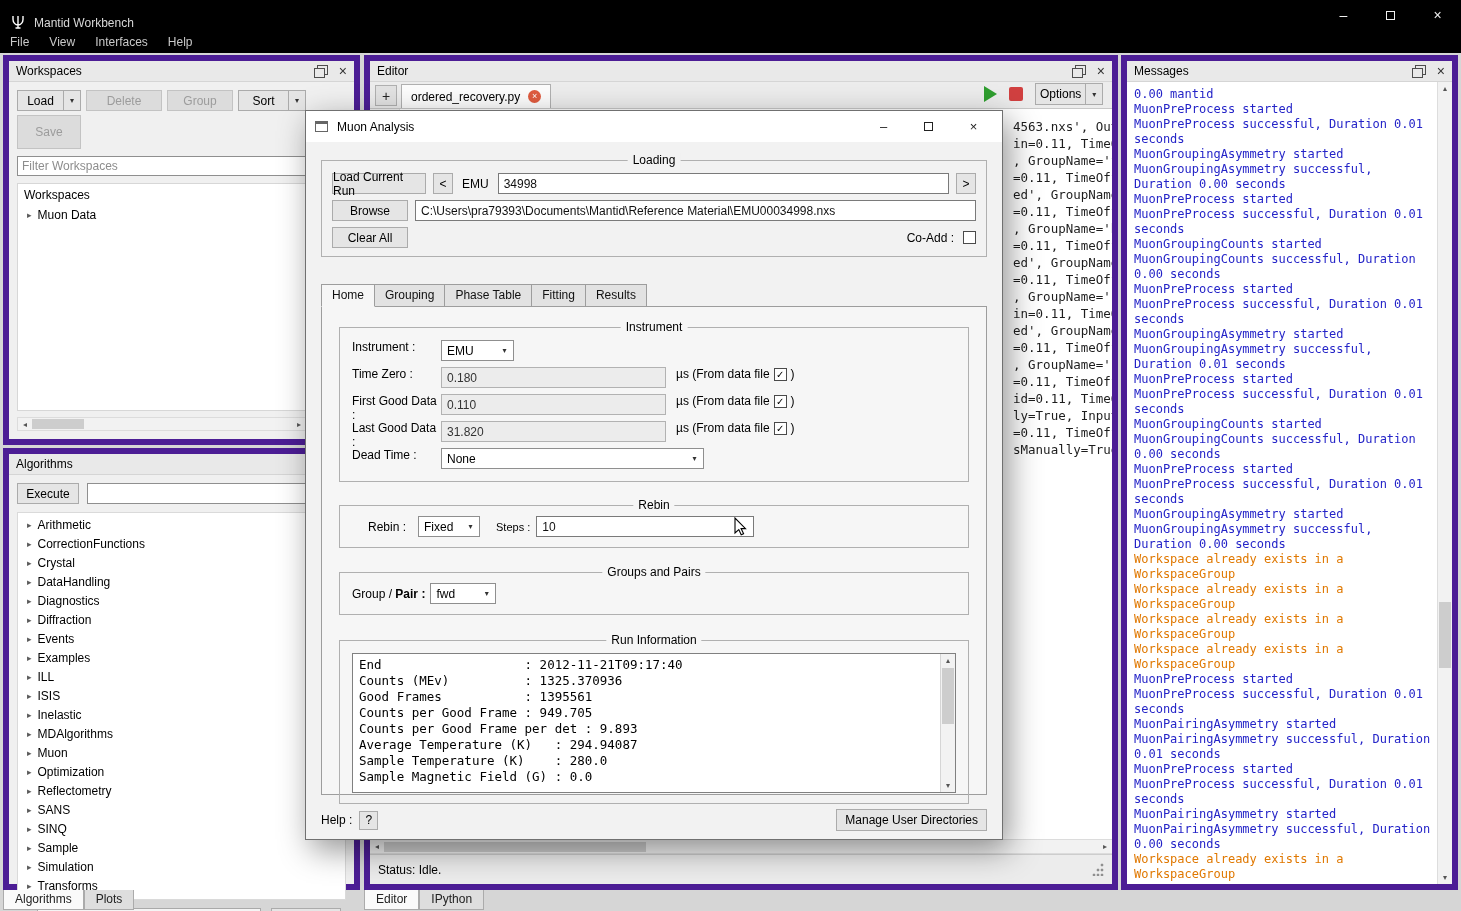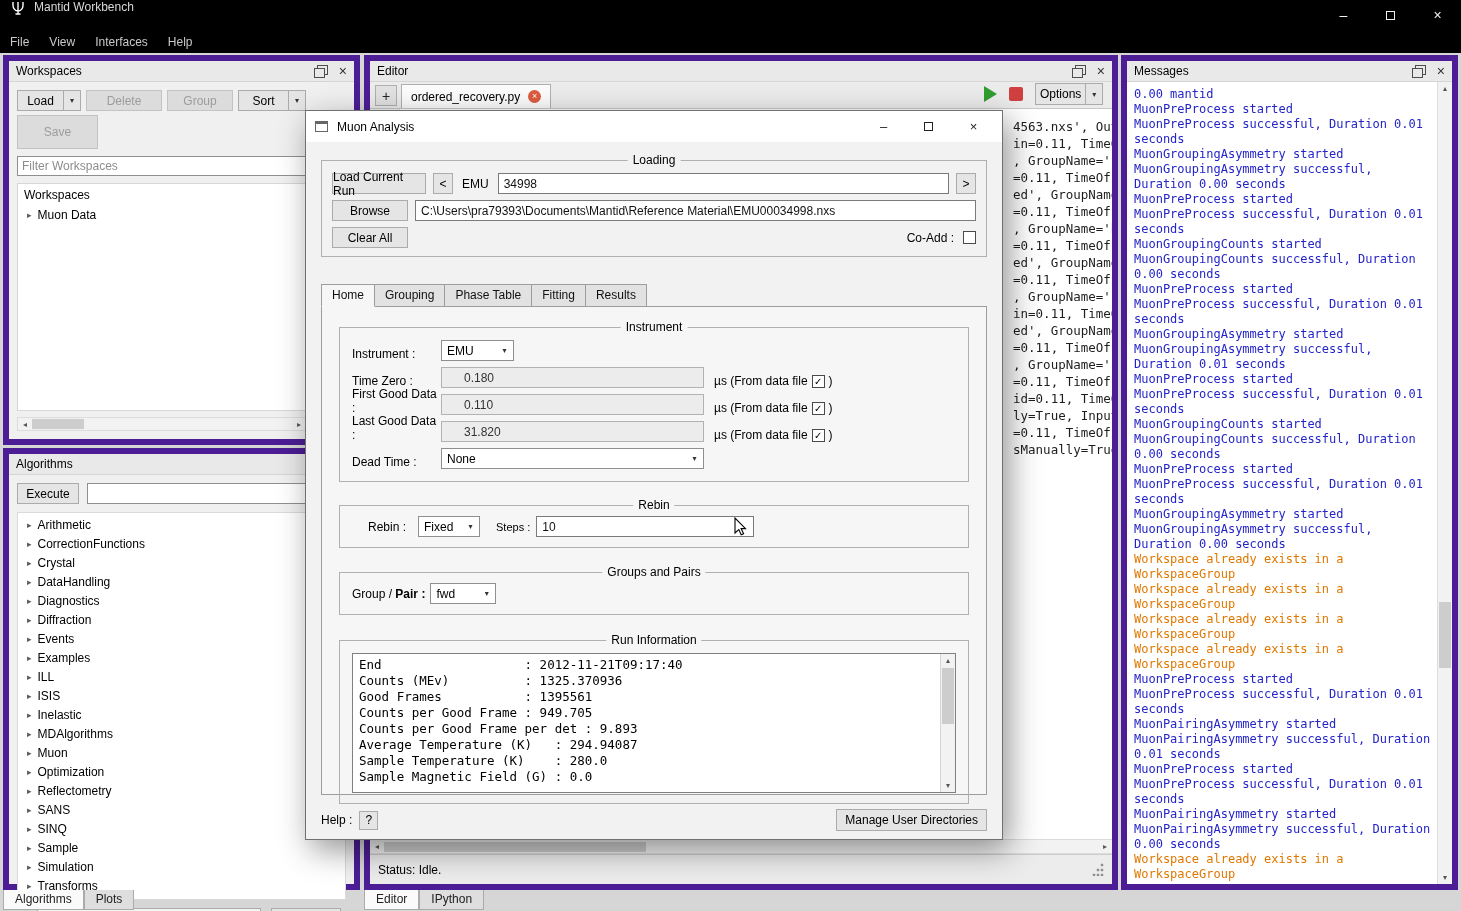--- a/index.html
+++ b/index.html
@@ -1,19 +1,19 @@
 <!DOCTYPE html>
 <html><head>
 <meta charset="utf-8">
 <style>
 *{margin:0;padding:0;box-sizing:border-box}
 html,body{width:1461px;height:911px;overflow:hidden;font-family:"Liberation Sans",sans-serif;font-size:12px;background:#d6d6d6;position:relative;color:#000}
 
 
-#titlebar{position:absolute;left:0;top:0;width:100%;height:30px;background:#000;display:flex;align-items:flex-start;z-index:5}
+#titlebar{position:absolute;left:0;top:0;width:100%;height:30px;background:#000;display:flex;align-items:flex-end;z-index:5}
 #logo{margin-left:10px;display:flex}
 #app-title{margin-left:8px;color:#d8d8d8;font-size:12px}
 #win-controls{margin-left:auto;display:flex;height:100%}
 .wbtn{width:47px;height:100%;display:flex;align-items:center;justify-content:center;color:#f0f0f0;font-size:14px}
 .maxbox{width:9px;height:9px;border:1px solid #f0f0f0}
 #menubar{position:absolute;left:0;top:30px;width:100%;height:23px;background:#000;display:flex;align-items:center;z-index:5}
 .menu-item{padding:0 10px;height:100%;display:flex;align-items:center;color:#c9c9c9;font-size:12px}
 
 
 .dock{position:absolute;background:#f0f0f0;border:6px solid #4c1d95;display:flex;flex-direction:column}
@@ -49,21 +49,21 @@
 .sb-thumb{height:10px;background:#cdcdcd;flex:0 0 auto}
 
 
 #ws-content{flex:1;padding:8px;width:306px;display:flex;flex-direction:column}
 #ws-btnrow{display:flex;gap:5px}
 #ws-btnrow .btn{padding:0}
 #btn-load{width:64px}
 #btn-delete{width:76px}
 #btn-group{width:66px}
 #btn-sort{width:68px}
-#btn-save{width:81px;margin-top:4px;padding:16px}
+#btn-save{width:64px;margin-top:4px;padding:16px}
 #filter-input{margin-top:7px;width:100%}
 #ws-tree{margin-top:7px;background:#fff;border:1px solid #d7d7d7;flex:1;overflow:hidden}
 .tree-header{padding:4px 6px;font-size:12px}
 #ws-hscroll{margin-top:6px}
 #ws-hscroll .sb-thumb{width:52px}
 
 
 #algo-content{flex:1;padding:8px;display:flex;flex-direction:column}
 #algo-exec-row{display:flex;gap:8px}
 #execute-btn{width:62px;padding:0}
@@ -141,25 +141,25 @@
 #path-input{flex:1}
 #clearall-btn{width:76px;padding:0}
 #coadd-label{margin-left:auto;font-size:12px;margin-right:2px}
 .dlg-tabs{display:flex;margin-top:27px;position:relative;z-index:2}
 .dlg-tab{padding:3px 10px 4px;font-size:12px;background:#e2e2e2;border:1px solid #9d9d9d;border-left:none;color:#111;margin-bottom:-1px}
 .dlg-tab:first-child{border-left:1px solid #9d9d9d}
 .dlg-tab.selected{background:#f6f6f6;border-bottom:1px solid #f6f6f6}
 #tab-pane{border:1px solid #9d9d9d;background:#f6f6f6;height:489px;padding:20px 17px 0;flex:0 0 auto}
 #tab-pane .gb-title{background:#f6f6f6}
 #instrument-group{padding:12px 12px 6px}
-.form-row{display:flex;align-items:flex-end;margin-bottom:6px;height:21px}
+.form-row{display:flex;align-items:flex-start;margin-bottom:6px;height:21px}
 .form-label{width:89px;font-size:12px;flex:0 0 auto}
 .combo.instrument{width:73px}
 .combo.deadtime{width:263px}
-.dis-input{width:263px;border:1px solid #b2b2b2;background:#ececec;height:21px;font-size:12px;padding:0 22px;color:#333;font-family:"Liberation Sans",sans-serif}
+.dis-input{width:225px;border:1px solid #b2b2b2;background:#ececec;height:21px;font-size:12px;padding:0 5px;color:#333;font-family:"Liberation Sans",sans-serif}
 .unit-wrap{margin-left:10px;display:flex;align-items:center;gap:4px;font-size:12px}
 #rebin-group{margin-top:23px;padding:10px 28px}
 #rebin-row{display:flex;align-items:center}
 #rebin-label{width:50px;font-size:12px}
 .combo.rebin{width:62px}
 #steps-label{margin-left:16px;margin-right:6px;font-size:11px}
 #steps-input{width:218px}
 #groups-group{margin-top:24px;padding:10px 12px}
 #grouppair-row{display:flex;align-items:center}
 #grouppair-label{font-size:12px;margin-right:5px}

